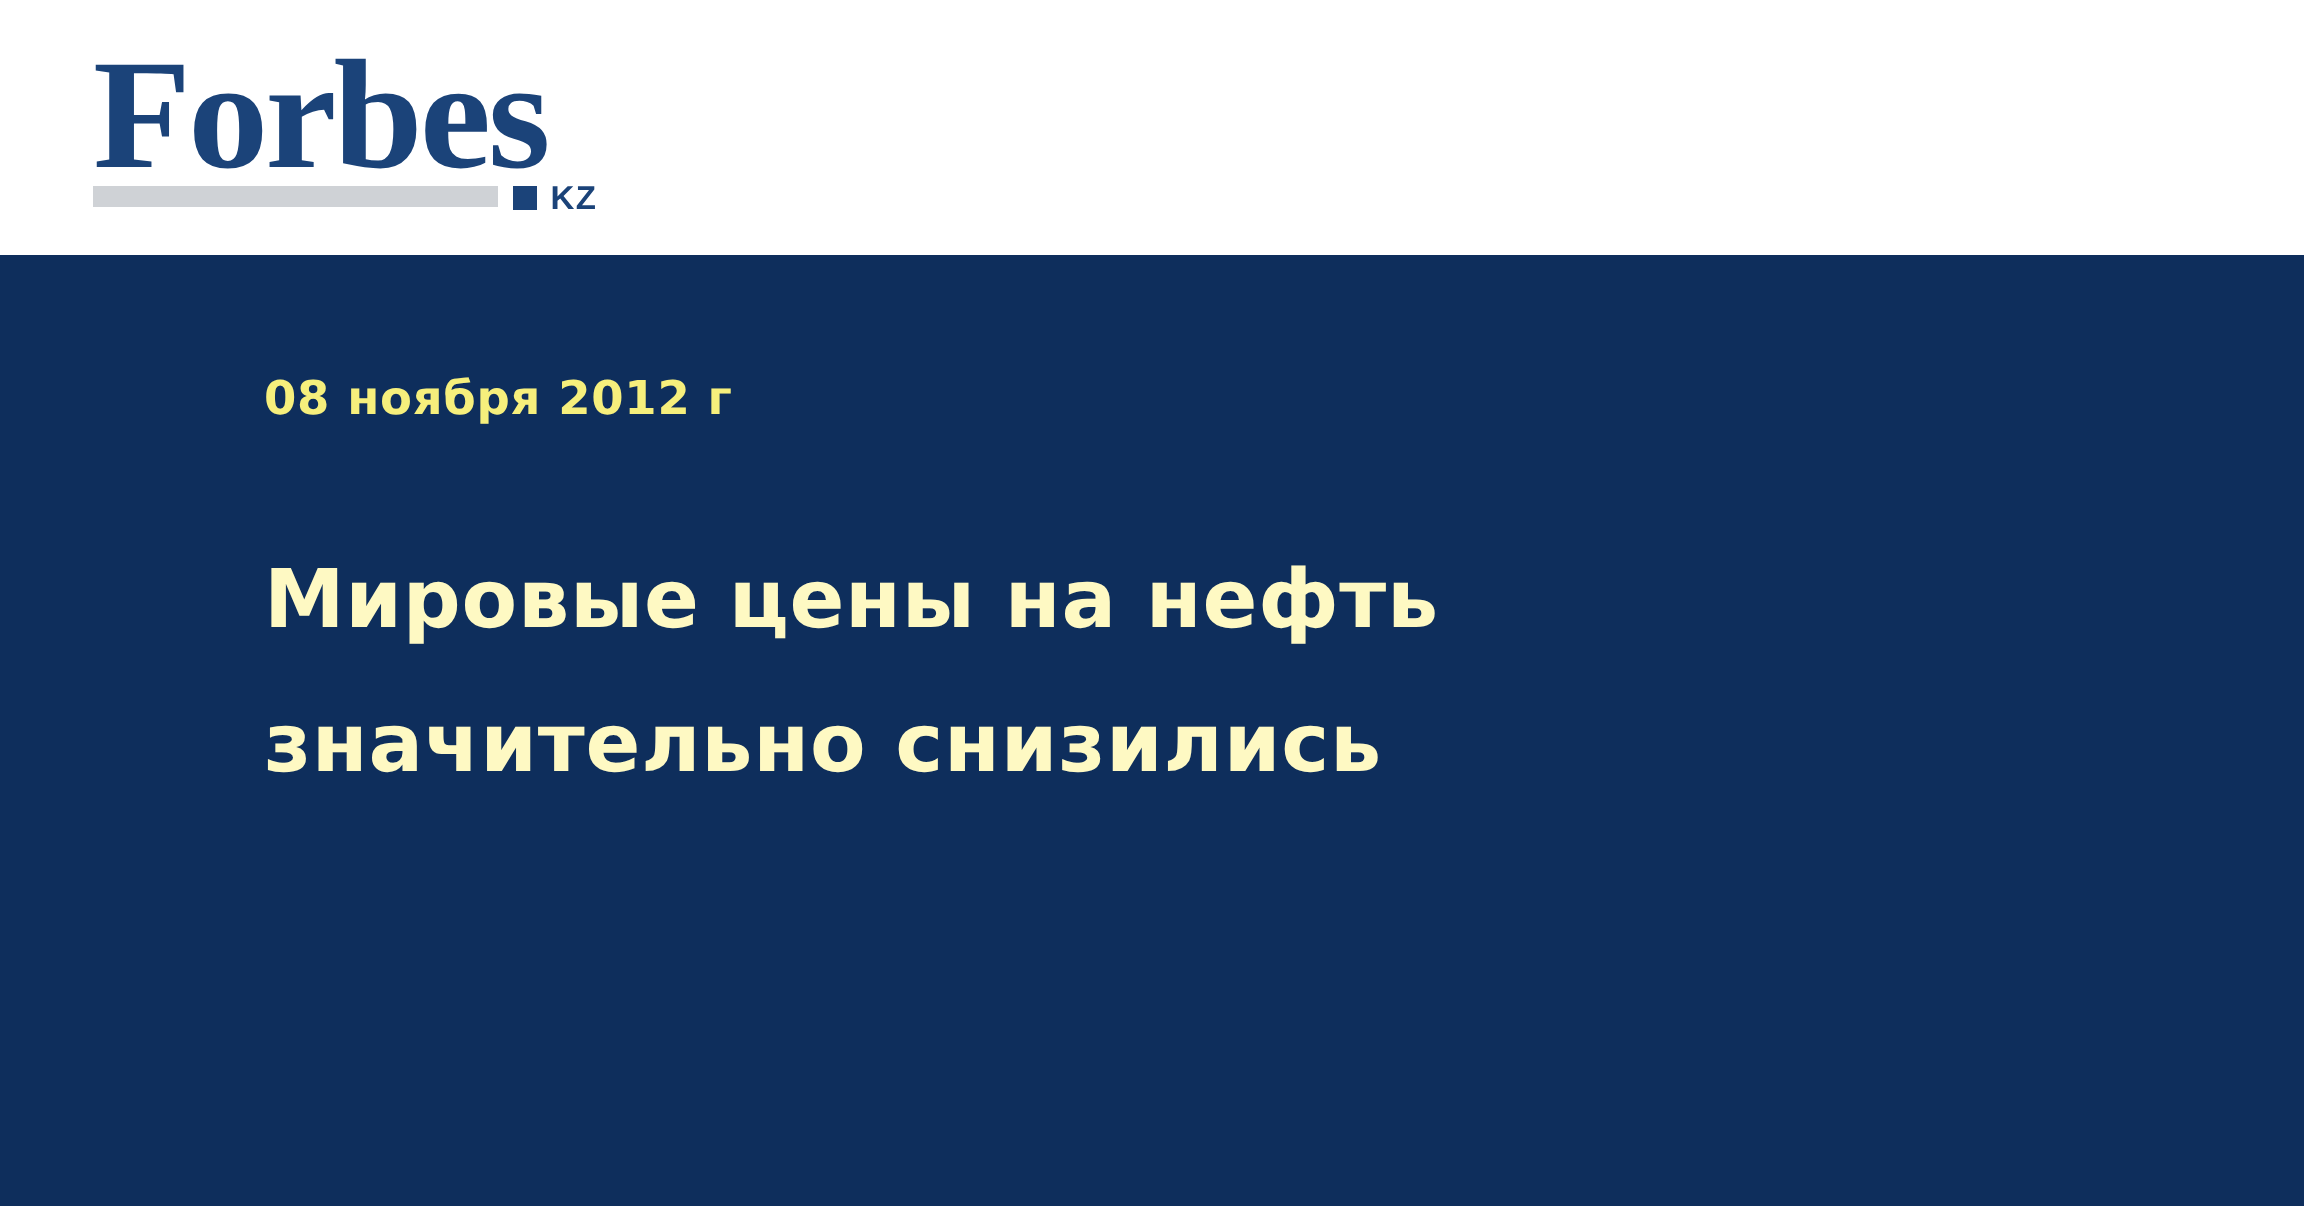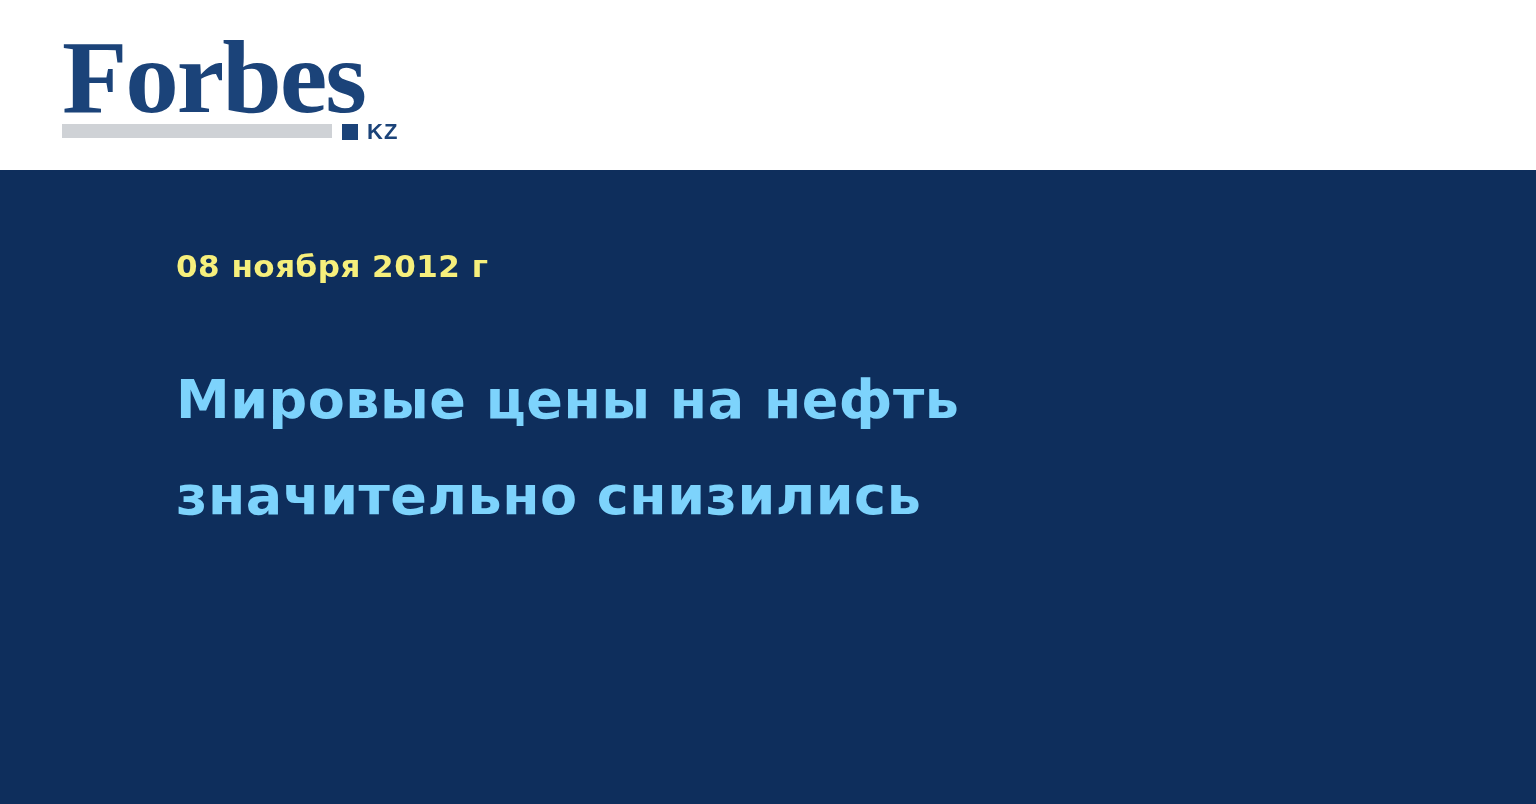--- a/index.html
+++ b/index.html
@@ -122,21 +122,21 @@
   .article-title {
     position: absolute;
     left: 0;
     top: 182px;
     width: 880px;
     font-family: "DejaVu Sans", "Liberation Sans", sans-serif;
     font-weight: 700;
     font-size: 54px;
     line-height: 96px;
     letter-spacing: 0.5px;
-    color: #7dd3fc;
+    color: #fef9c3;
     margin: 0;
   }
 </style>
 </head>
 <body>
 
 <div class="page">
 
   <header class="site-header">
     <div class="logo">

